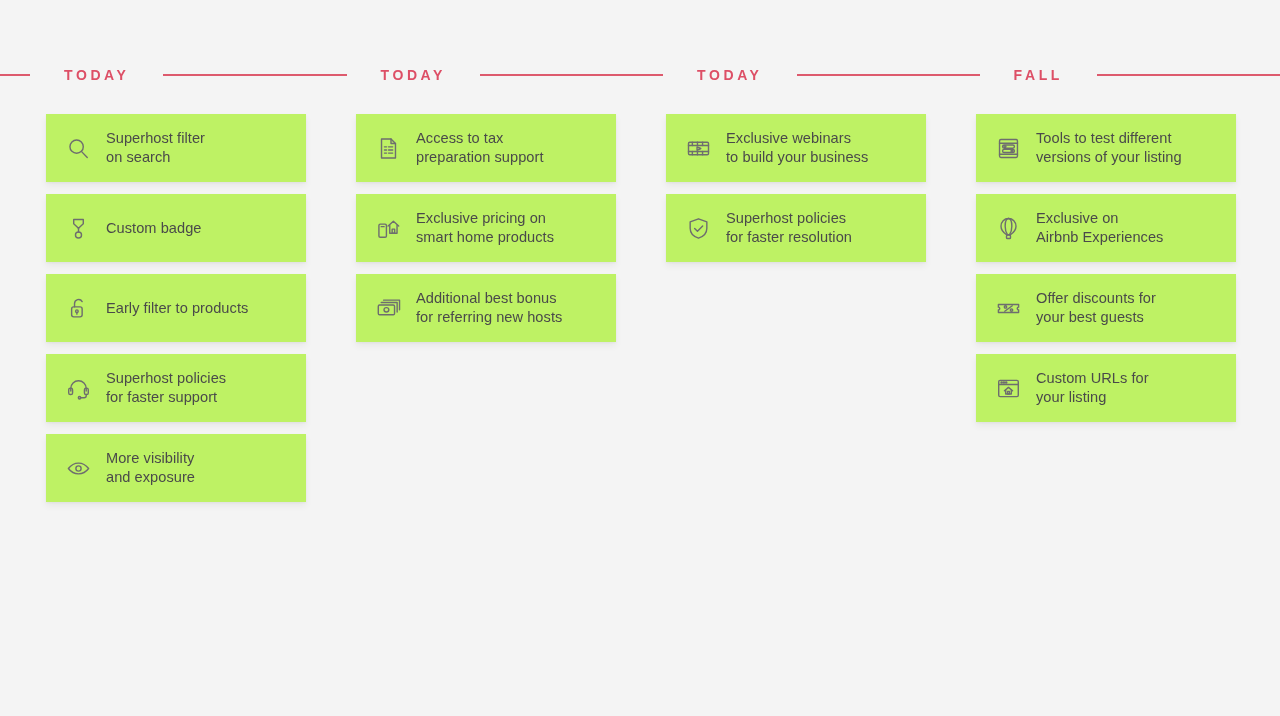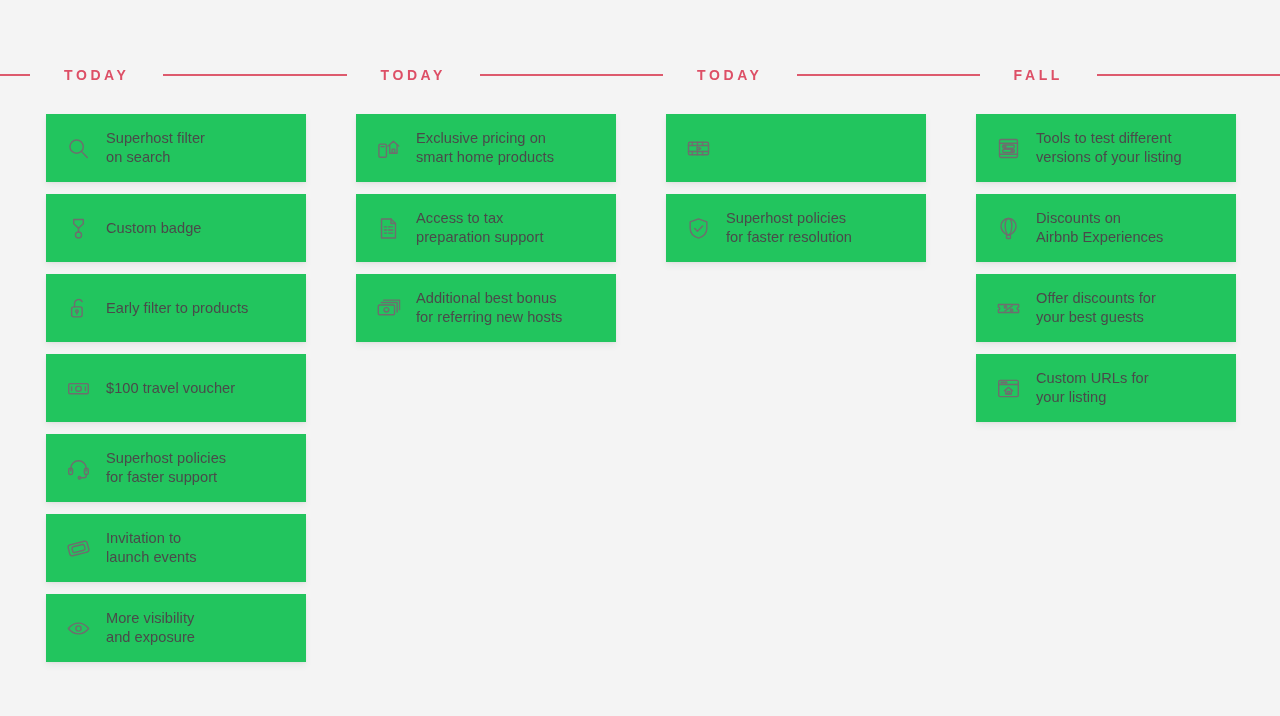--- a/index.html
+++ b/index.html
@@ -66,21 +66,21 @@
     width: 260px;
     flex: 0 0 260px;
     display: flex;
     flex-direction: column;
     gap: 12px;
   }
 
   
   .card {
     position: relative;
-    background: #22c55e;
+    background: #bef264;
     height: 68px;
     display: flex;
     align-items: center;
     padding: 0 14px 0 16px;
     box-shadow: 0 4px 7px rgba(0,0,0,0.055), 0 1px 2px rgba(0,0,0,0.04);
   }
   .card-icon {
     flex: 0 0 32px;
     width: 32px;
     height: 32px;
@@ -153,91 +153,70 @@
               <rect x="5.4" y="10.4" width="10.1" height="9.6" rx="2"></rect>
               <circle cx="10.45" cy="14.6" r="1.25"></circle>
               <line x1="10.45" y1="15.9" x2="10.45" y2="17.4"></line>
             </svg>
           </span>
           <span class="card-label">Early filter to products</span>
         </div>
         <div class="card">
           <span class="card-icon">
             <svg viewBox="0 0 24 24">
-              <rect x="2.6" y="7.3" width="18.8" height="9.8" rx="1.2"></rect>
-              <ellipse cx="12" cy="12.2" rx="2.7" ry="2.5"></ellipse>
-              <line x1="5.4" y1="10.4" x2="5.4" y2="14"></line>
-              <line x1="18.6" y1="10.4" x2="18.6" y2="14"></line>
-            </svg>
-          </span>
-          <span class="card-label">$100 travel voucher</span>
-        </div>
-        <div class="card">
-          <span class="card-icon">
-            <svg viewBox="0 0 24 24">
               <path d="M4.6 14.4v-2.5a7.4 7.4 0 0 1 14.8 0v2.5"></path>
               <rect x="2.6" y="11.6" width="3.7" height="6.2" rx="1.6"></rect>
               <rect x="17.7" y="11.6" width="3.7" height="6.2" rx="1.6"></rect>
               <path d="M19.4 17.8v1.1a2 2 0 0 1-2 2h-3"></path>
               <circle cx="13" cy="20.9" r="1.15"></circle>
             </svg>
           </span>
           <span class="card-label">Superhost policies
 for faster support</span>
         </div>
         <div class="card">
           <span class="card-icon">
             <svg viewBox="0 0 24 24">
-              <rect x="2.6" y="6.6" width="18.8" height="10.8" rx="2.3" transform="rotate(-14 12 12)"></rect>
-              <rect x="5.9" y="9.2" width="12.2" height="5.6" rx="1.6" transform="rotate(-14 12 12)"></rect>
-            </svg>
-          </span>
-          <span class="card-label">Invitation to
-launch events</span>
-        </div>
-        <div class="card">
-          <span class="card-icon">
-            <svg viewBox="0 0 24 24">
               <path d="M2.3 12s3.9-5.2 9.7-5.2S21.7 12 21.7 12s-3.9 5.2-9.7 5.2S2.3 12 2.3 12z"></path>
               <circle cx="12" cy="12" r="2.5"></circle>
             </svg>
           </span>
           <span class="card-label">More visibility
 and exposure</span>
         </div>
       </div>
       <div class="column">
-        <div class="card">
-          <span class="card-icon">
-            <svg viewBox="0 0 24 24">
-              <rect x="2.8" y="7.8" width="7.2" height="12.6" rx="1.3"></rect>
-              <line x1="5" y1="10.2" x2="7.8" y2="10.2"></line>
-              <path d="M11.6 9.6L16.7 5l5.1 4.6"></path>
-              <path d="M13.2 9v7.6h7v-7.6"></path>
-              <rect x="15.5" y="12.6" width="2.4" height="4"></rect>
-            </svg>
-          </span>
-          <span class="card-label">Exclusive pricing on
-smart home products</span>
-        </div>
         <div class="card">
           <span class="card-icon">
             <svg viewBox="0 0 24 24">
               <path d="M5.3 2.9h9.1l4.3 4.3v13.9H5.3z"></path>
               <path d="M14.4 2.9v4.3h4.3"></path>
               <line x1="8.1" y1="10.4" x2="10.1" y2="10.4"></line>
               <line x1="12" y1="10.4" x2="16" y2="10.4"></line>
               <line x1="8.1" y1="13.4" x2="10.1" y2="13.4"></line>
               <line x1="12" y1="13.4" x2="16" y2="13.4"></line>
               <line x1="8.1" y1="16.4" x2="10.1" y2="16.4"></line>
               <line x1="12" y1="16.4" x2="16" y2="16.4"></line>
             </svg>
           </span>
           <span class="card-label">Access to tax
 preparation support</span>
+        </div>
+        <div class="card">
+          <span class="card-icon">
+            <svg viewBox="0 0 24 24">
+              <rect x="2.8" y="7.8" width="7.2" height="12.6" rx="1.3"></rect>
+              <line x1="5" y1="10.2" x2="7.8" y2="10.2"></line>
+              <path d="M11.6 9.6L16.7 5l5.1 4.6"></path>
+              <path d="M13.2 9v7.6h7v-7.6"></path>
+              <rect x="15.5" y="12.6" width="2.4" height="4"></rect>
+            </svg>
+          </span>
+          <span class="card-label">Exclusive pricing on
+smart home products</span>
         </div>
         <div class="card">
           <span class="card-icon">
             <svg viewBox="0 0 24 24">
               <rect x="2.2" y="8.6" width="15.6" height="9.4" rx="1.2"></rect>
               <path d="M5 6.2h15.3v9.2"></path>
               <path d="M7.3 4h15.3v9.2"></path>
               <ellipse cx="10" cy="13.3" rx="2.3" ry="2.1"></ellipse>
             </svg>
           </span>
@@ -254,20 +233,22 @@
               <line x1="2.4" y1="14.9" x2="21.6" y2="14.9"></line>
               <line x1="6.1" y1="6" x2="6.1" y2="9.1"></line>
               <line x1="11" y1="6" x2="11" y2="9.1"></line>
               <line x1="15.9" y1="6" x2="15.9" y2="9.1"></line>
               <line x1="6.1" y1="14.9" x2="6.1" y2="18"></line>
               <line x1="11" y1="14.9" x2="11" y2="18"></line>
               <line x1="15.9" y1="14.9" x2="15.9" y2="18"></line>
               <path d="M10.6 10.4l3.6 1.6-3.6 1.7z"></path>
             </svg>
           </span>
+          <span class="card-label">Exclusive webinars
+to build your business</span>
         </div>
         <div class="card">
           <span class="card-icon">
             <svg viewBox="0 0 24 24">
               <path d="M12 2.7l8 2.9v6.2c0 4.7-3.3 8-8 9.5-4.7-1.5-8-4.8-8-9.5V5.6z"></path>
               <path d="M8.3 11.9l2.7 2.7 5-5.1"></path>
             </svg>
           </span>
           <span class="card-label">Superhost policies
 for faster resolution</span>
@@ -291,21 +272,21 @@
         </div>
         <div class="card">
           <span class="card-icon">
             <svg viewBox="0 0 24 24">
               <path d="M12 2.4c4.1 0 7.2 3.3 7.2 7.5 0 3.7-3.5 6.9-5.3 8.1h-3.8C8.3 16.8 4.8 13.6 4.8 9.9c0-4.2 3.1-7.5 7.2-7.5z"></path>
               <path d="M12 2.4c1.9 0 3.2 3.3 3.2 7.5 0 3.7-1.4 6.9-2.2 8.1"></path>
               <path d="M12 2.4c-1.9 0-3.2 3.3-3.2 7.5 0 3.7 1.4 6.9 2.2 8.1"></path>
               <rect x="10.1" y="18.3" width="3.8" height="3.3" rx="0.8"></rect>
             </svg>
           </span>
-          <span class="card-label">Discounts on
+          <span class="card-label">Exclusive on
 Airbnb Experiences</span>
         </div>
         <div class="card">
           <span class="card-icon">
             <svg viewBox="0 0 24 24">
               <path d="M2.3 8.1h19.4v2.6a1.3 1.3 0 0 0 0 2.6v2.6H2.3v-2.6a1.3 1.3 0 0 0 0-2.6z"></path>
               <circle cx="9.1" cy="10.5" r="1.15"></circle>
               <circle cx="14.9" cy="13.5" r="1.15"></circle>
               <line x1="15.6" y1="9.4" x2="8.4" y2="14.6"></line>
             </svg>

